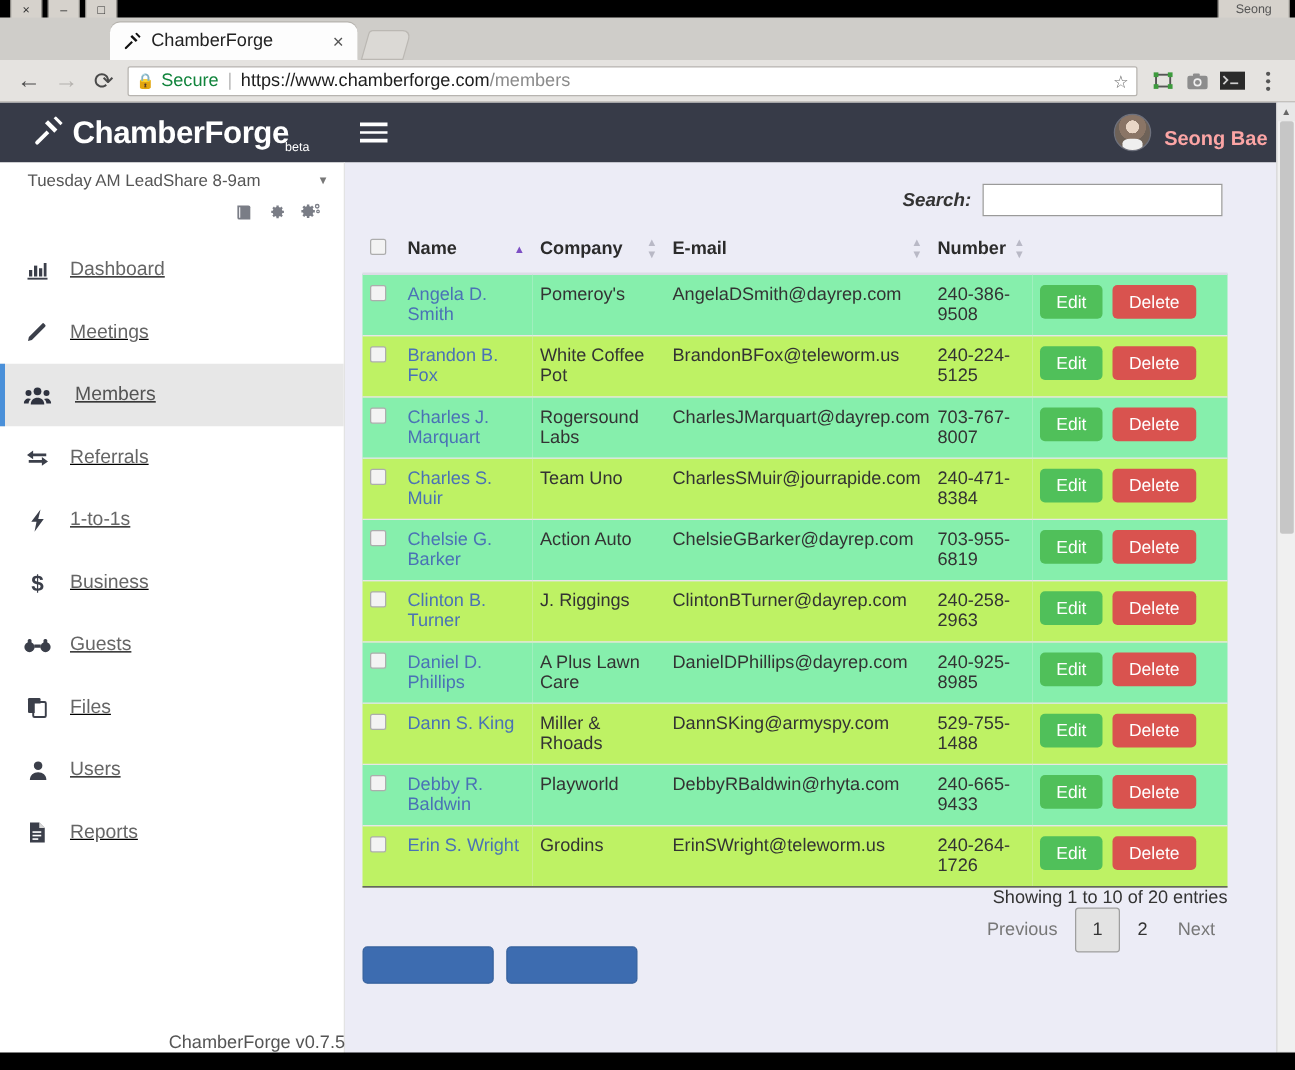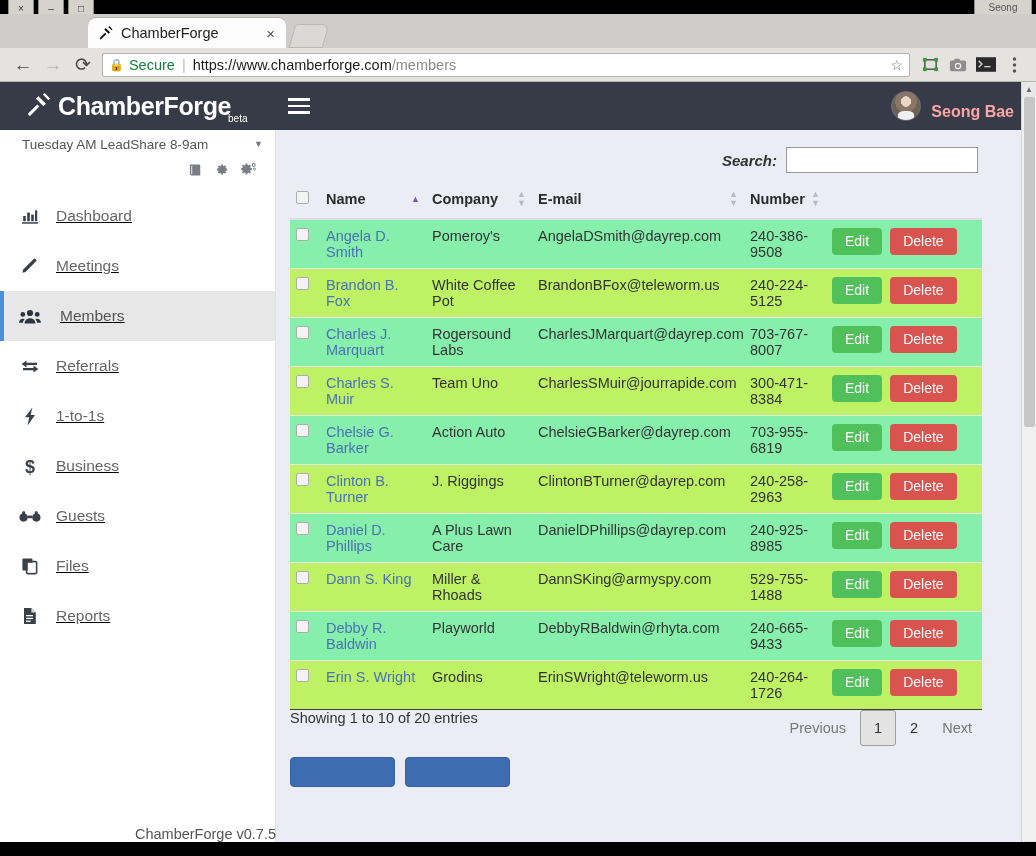--- a/index.html
+++ b/index.html
@@ -191,22 +191,22 @@
   }
   .btn {
     display: inline-block; font-size: 14px; color: #fff;
     padding: 6px 13px; border-radius: 4px; border: none; cursor: pointer;
     font-family: "Liberation Sans", sans-serif; line-height: 1.1;
   }
   .btn-edit { background: #50c05a; }
   .btn-del { background: #d9534f; margin-left: 8px; }
 
   .tfoot {
-    display: flex; align-items: flex-start; height: 46px;
-    width: 692px; border-top: 1px solid #3c3c3c; margin-top: -1px;
+    display: flex; align-items: flex-end; height: 46px;
+    width: 692px; border-top: 1px solid #3c3c3c; margin-top: -1px; flex-direction: column;
   }
   .tfoot-info { font-size: 14.5px; color: #333; }
   .pager { margin-left: auto; display: flex; align-items: center; gap: 4px; }
   .pg {
     font-size: 14.5px; color: #777; padding: 6px 10px; cursor: pointer; border-radius: 3px;
   }
   .pg.num { color: #333; }
   .pg.active {
     background: #e3e3e3; border: 1px solid #9f9f9f; color: #333; padding: 9px 13px;
   }
@@ -437,20 +437,29 @@
         </div>
         <div class="nav-item">
           <span class="nav-ico">
             <svg width="18" height="18" viewBox="0 0 18 18">
                 <rect x="1.4" y="1.4" width="10" height="12" rx="1" fill="currentColor"></rect>
                 <rect x="5.6" y="4.6" width="10" height="12" rx="1" fill="none" stroke="currentColor" stroke-width="1.6"></rect>
                 <rect x="6.8" y="5.8" width="7.6" height="9.6" fill="#fff"></rect>
               </svg>
           </span>
           <span class="nav-label">Files</span>
+        </div>
+        <div class="nav-item">
+          <span class="nav-ico">
+            <svg width="15" height="17" viewBox="0 0 15 17">
+                <circle cx="7.5" cy="4.5" r="3.4" fill="currentColor"></circle>
+                <path d="M0.9 16c0-3.8 2.9-6.2 6.6-6.2s6.6 2.4 6.6 6.2z" fill="currentColor"></path>
+              </svg>
+          </span>
+          <span class="nav-label">Users</span>
         </div>
         <div class="nav-item">
           <span class="nav-ico">
             <svg width="16" height="18" viewBox="0 0 16 18">
                 <path d="M2 1h7.4l4.4 4.4V17H2z" fill="currentColor"></path>
                 <path d="M9.4 1v4.4h4.4z" fill="#d8d8d8"></path>
                 <rect x="4" y="8" width="7" height="1.3" fill="#fff"></rect>
                 <rect x="4" y="10.8" width="7" height="1.3" fill="#fff"></rect>
                 <rect x="4" y="13.6" width="4.6" height="1.3" fill="#fff"></rect>
               </svg>
@@ -544,21 +553,21 @@
               <td>Rogersound Labs</td>
               <td>CharlesJMarquart@dayrep.com</td>
               <td>703-767-8007</td>
               <td><button class="btn btn-edit">Edit</button><button class="btn btn-del">Delete</button></td>
             </tr>
             <tr class="even">
               <td><span class="cbx"></span></td>
               <td class="c-name"><a>Charles S. Muir</a></td>
               <td>Team Uno</td>
               <td>CharlesSMuir@jourrapide.com</td>
-              <td>300-471-8384</td>
+              <td>240-471-8384</td>
               <td><button class="btn btn-edit">Edit</button><button class="btn btn-del">Delete</button></td>
             </tr>
             <tr class="odd">
               <td><span class="cbx"></span></td>
               <td class="c-name"><a>Chelsie G. Barker</a></td>
               <td>Action Auto</td>
               <td>ChelsieGBarker@dayrep.com</td>
               <td>703-955-6819</td>
               <td><button class="btn btn-edit">Edit</button><button class="btn btn-del">Delete</button></td>
             </tr>

